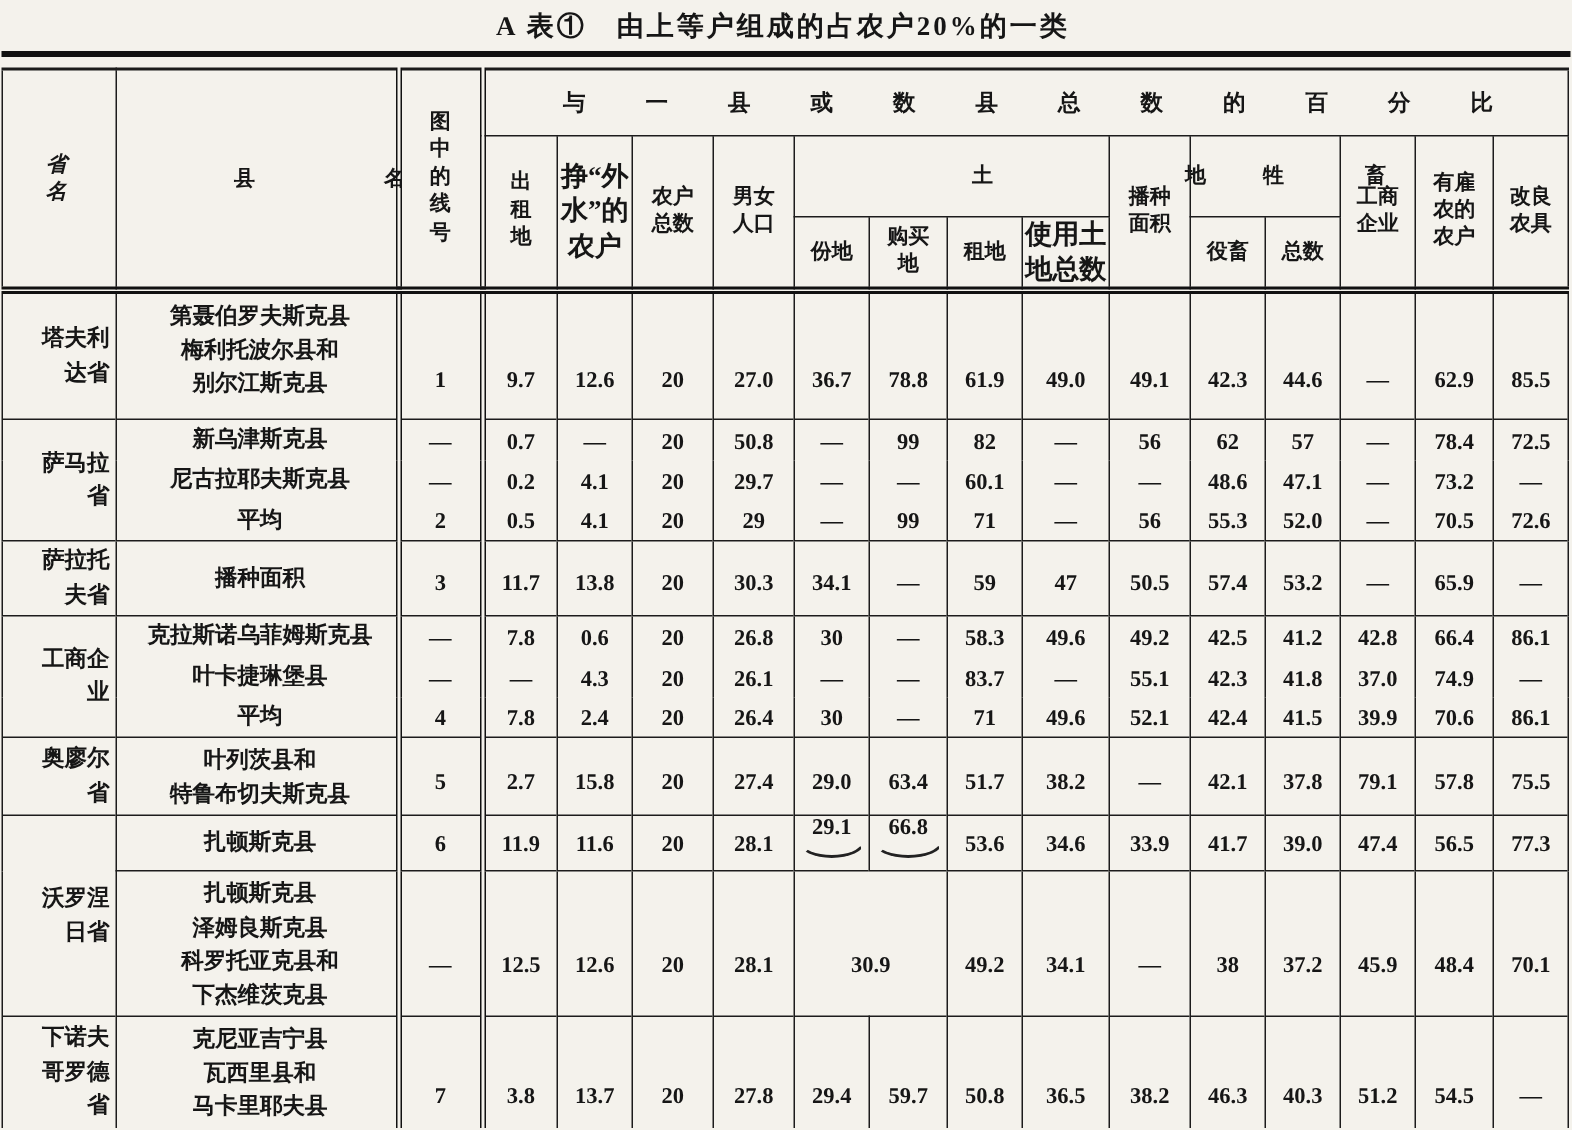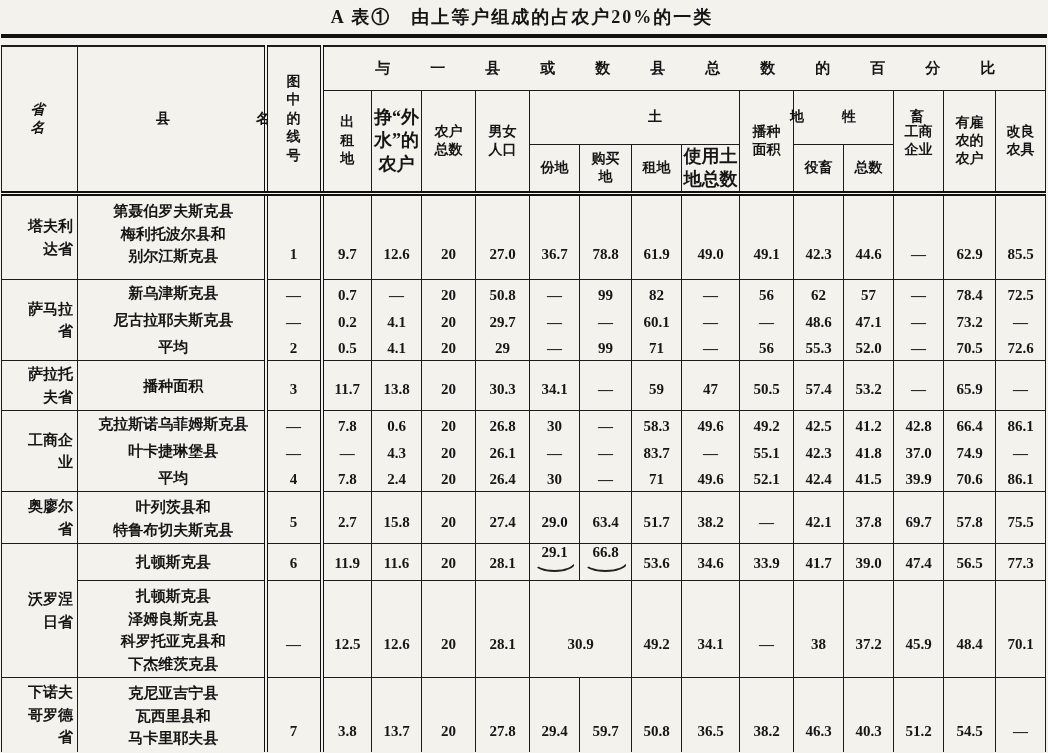--- a/index.html
+++ b/index.html
@@ -287,21 +287,21 @@
         <td class="num">15.8</td>
         <td class="num">20</td>
         <td class="num">27.4</td>
         <td class="num">29.0</td>
         <td class="num">63.4</td>
         <td class="num">51.7</td>
         <td class="num">38.2</td>
         <td class="num">—</td>
         <td class="num">42.1</td>
         <td class="num">37.8</td>
-        <td class="num">69.7</td>
+        <td class="num">79.1</td>
         <td class="num">57.8</td>
         <td class="num">75.5</td>
       </tr>
 
       <tr class="gs h36">
         <td class="prov" rowspan="2">沃罗涅日省</td>
         <td class="county">扎顿斯克县</td>
         <td class="lno">6</td>
         <td class="num">11.9</td>
         <td class="num">11.6</td>

